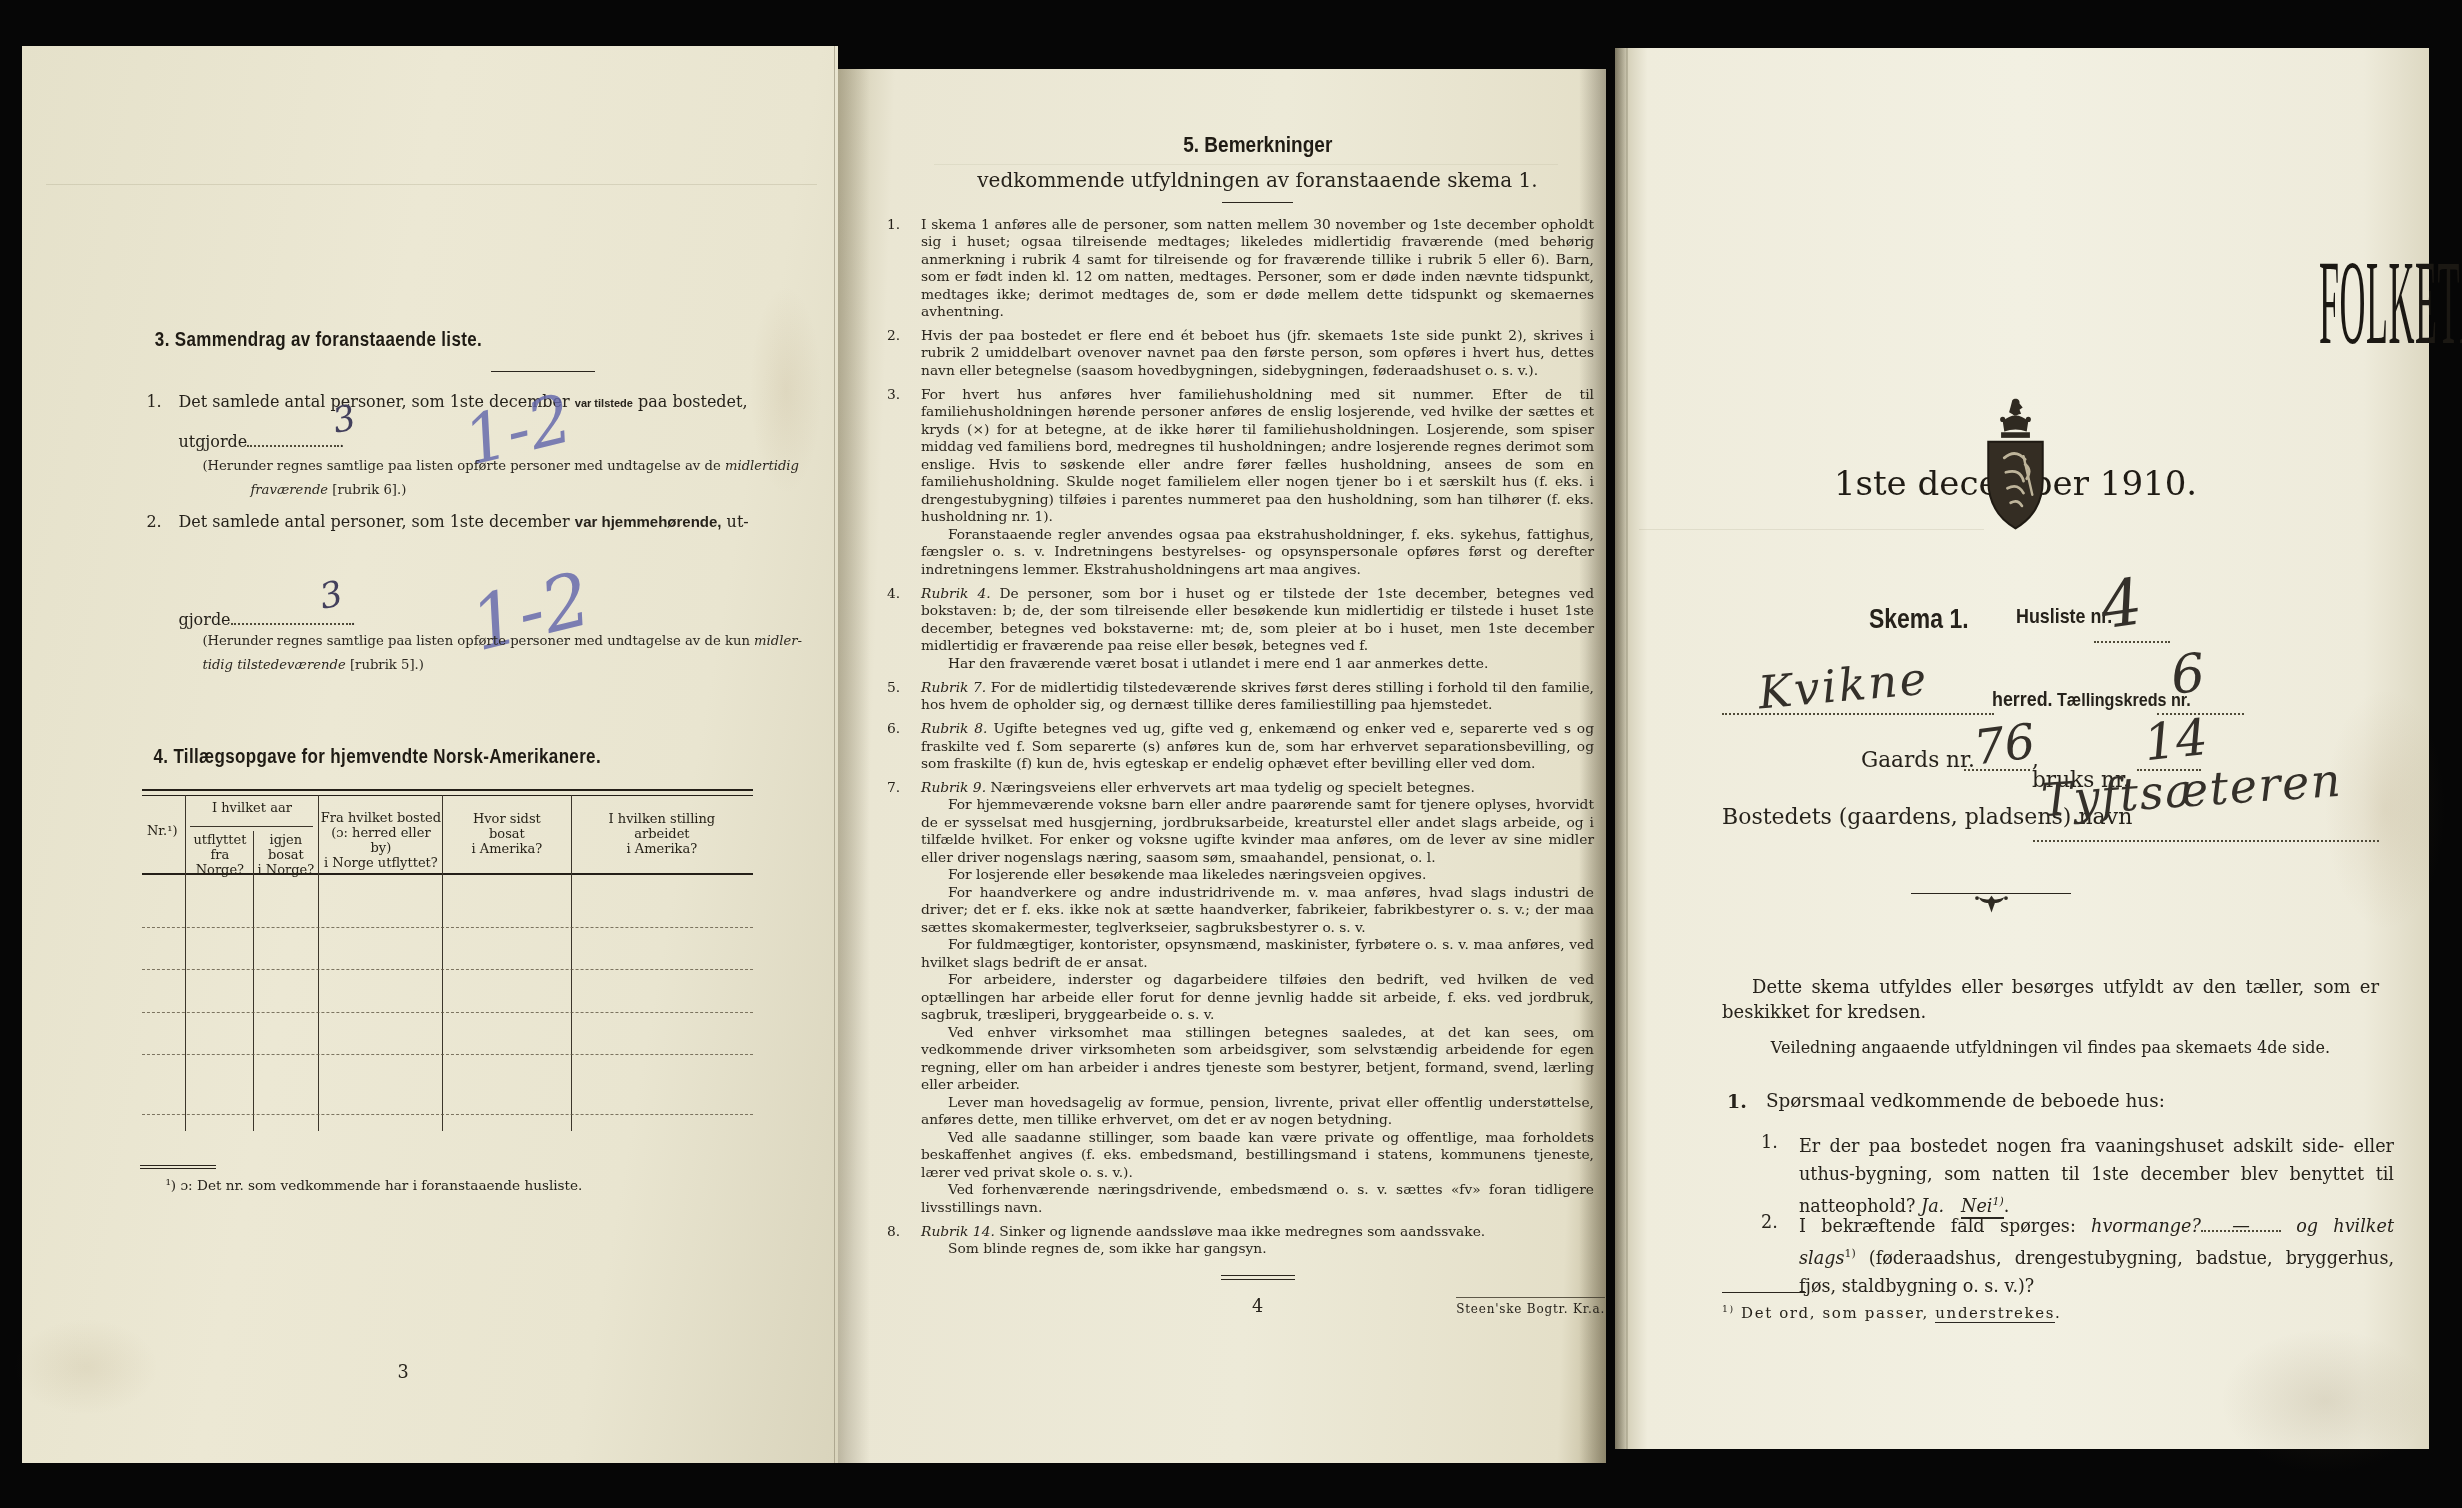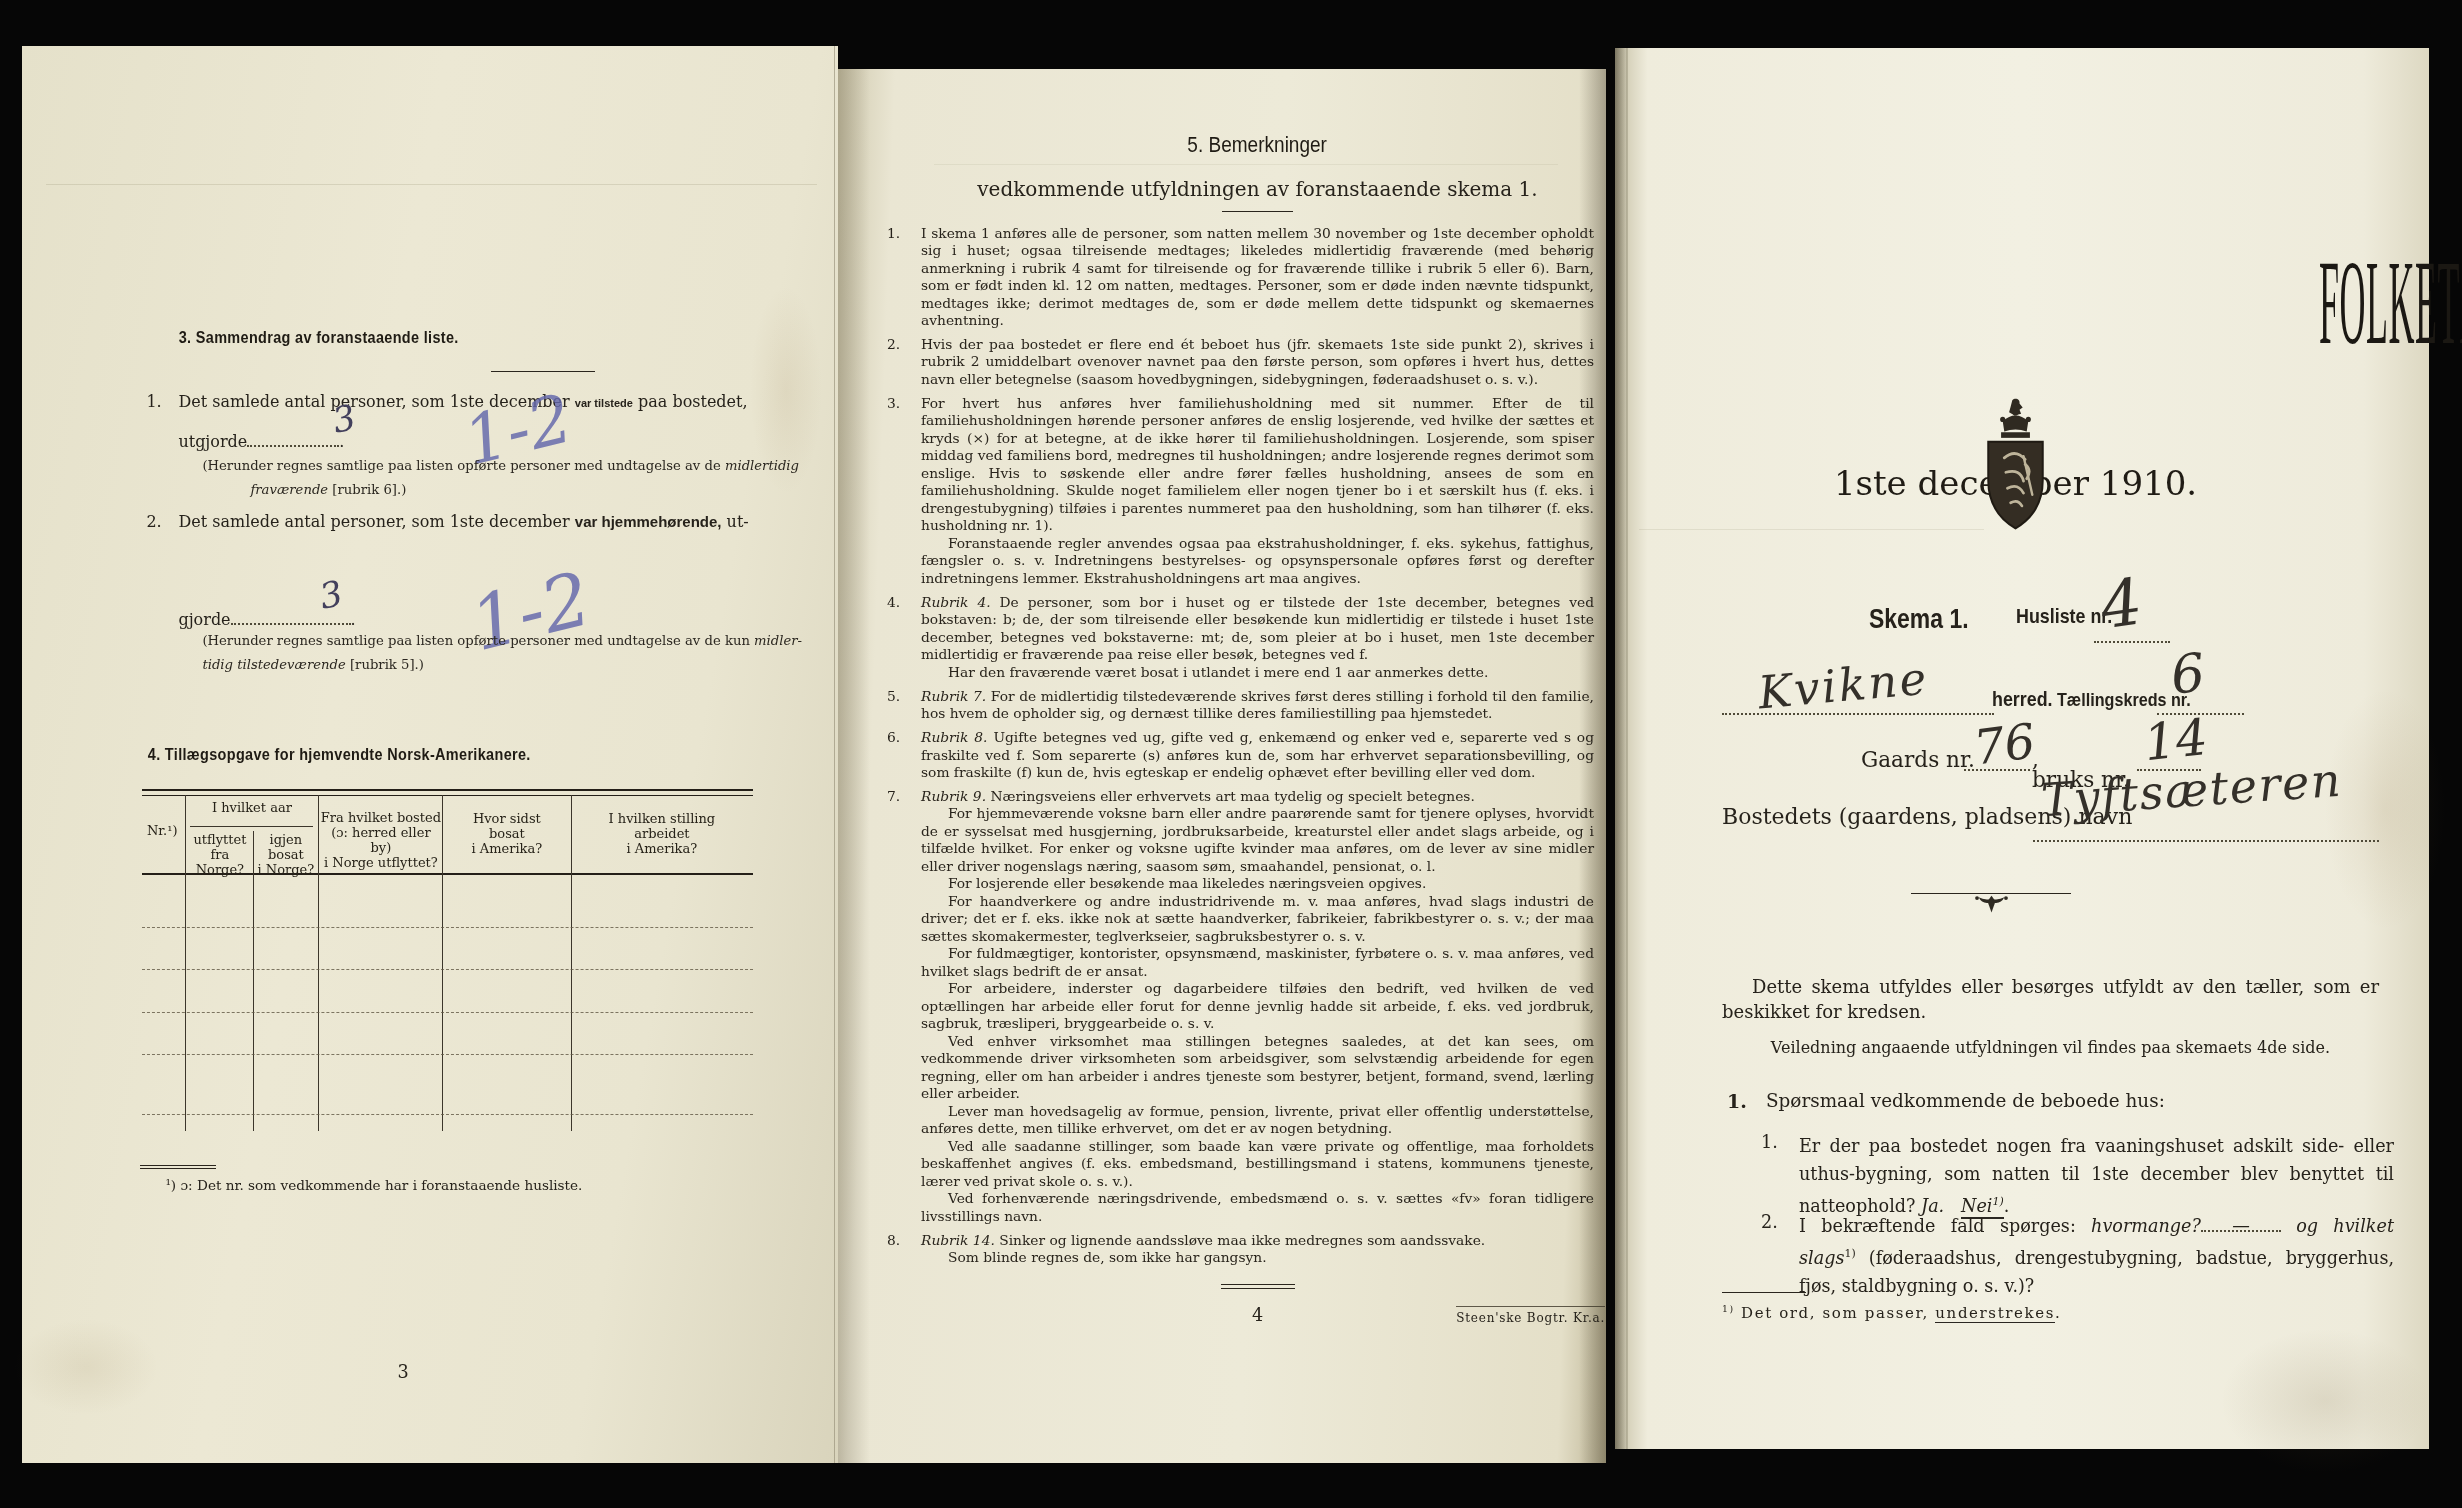--- a/index.html
+++ b/index.html
@@ -24,43 +24,43 @@
   .ctr{text-align:center;}
   .fill{display:inline-block;border-bottom:2px dotted #4f4a38;height:1em;vertical-align:baseline;}
   .dots{position:absolute;border-bottom:2px dotted #4f4a38;height:0;}
   .hand{font-family:"DejaVu Serif",serif;font-style:italic;color:#34302a;white-space:nowrap;}
   .h-corr{font-style:italic;color:#6367ab;opacity:.82;}
   .h-three{font-size:35px;color:#43405c;transform:rotate(-12deg);}
   sup{font-size:.62em;}
 
   
   .h-sec{position:absolute;text-align:center;font-family:"Liberation Sans","DejaVu Sans",sans-serif;
-         font-weight:bold;font-size:17px;letter-spacing:0.4px;color:#1f1b14;white-space:nowrap;}
+         font-weight:bold;font-size:20px;letter-spacing:0.4px;color:#1f1b14;white-space:nowrap;}
   .rule-sm{position:absolute;border-top:1.6px solid #2a251d;height:0;}
 
   
   .s3-num{position:absolute;font-size:16px;}
   .s3-line{position:absolute;font-size:16px;white-space:nowrap;}
   .s3-note{position:absolute;font-size:13.2px;white-space:nowrap;color:#2b2720;}
 
   
   .tbl{position:absolute;left:120px;top:743px;width:611px;height:342px;font-size:13px;}
   .t-top{position:absolute;left:0;right:0;top:0;height:4px;border-top:2.4px solid #241f18;border-bottom:0.8px solid #241f18;}
   .t-mid{position:absolute;left:0;right:0;top:84px;height:0;border-top:2.4px solid #241f18;}
   .t-v{position:absolute;width:0.8px;background:#3c362b;top:6.4px;bottom:0;}
   .t-v2{position:absolute;width:0.8px;background:#3c362b;top:42px;bottom:0;}
   .t-dash{position:absolute;left:0;width:611px;height:0;border-bottom:1.2px dashed rgba(96,88,68,.8);}
   .t-h{position:absolute;text-align:center;line-height:15px;white-space:pre-line;color:#262218;}
   .t-yrule{position:absolute;border-top:0.8px solid #3c362b;height:0;}
   .t-fnrule{position:absolute;border-top:1.6px solid #2a251d;border-bottom:0.8px solid #2a251d;height:1.6px;}
 
   
   .mid-col{position:absolute;left:83px;top:63px;width:673px;height:1305px;display:flex;flex-direction:column;}
-  .bm-head{text-align:center;font-family:"Liberation Sans","DejaVu Sans",sans-serif;font-weight:normal;
-           font-size:22.4px;color:#1f1b14;margin:0 0 19px 0;}
+  .bm-head{text-align:center;font-family:"Liberation Sans","DejaVu Sans",sans-serif;font-weight:bold;
+           font-size:22.4px;color:#1f1b14;margin:0 0 10px 0;}
   .bm-sub{text-align:center;font-size:20px;margin:0 0 9.6px 0;}
   .bm-div{width:71px;margin:0 auto 13px auto;border-top:1.6px solid #2a251d;}
   .bm-item{position:relative;margin:0 0 6.4px 0;}
   .bm-num{position:absolute;left:-34px;top:0;font-size:13.8px;}
   .bm-p{margin:0;text-align:justify;font-size:13.8px;line-height:17.5px;color:#29241c;}
   .bm-p.cont{text-indent:27px;}
   .bm-endrule{width:74px;margin:11.2px auto 0 auto;border-top:1.6px solid #2a251d;border-bottom:0.8px solid #2a251d;height:2.4px;}
   .bm-footrow{position:relative;height:42px;margin-top:16px;}
   .bm-pageno{position:absolute;left:0;right:0;text-align:center;font-size:17.6px;}
   .bm-printer{position:absolute;right:-11.2px;top:1.6px;font-size:12px;letter-spacing:0.8px;

